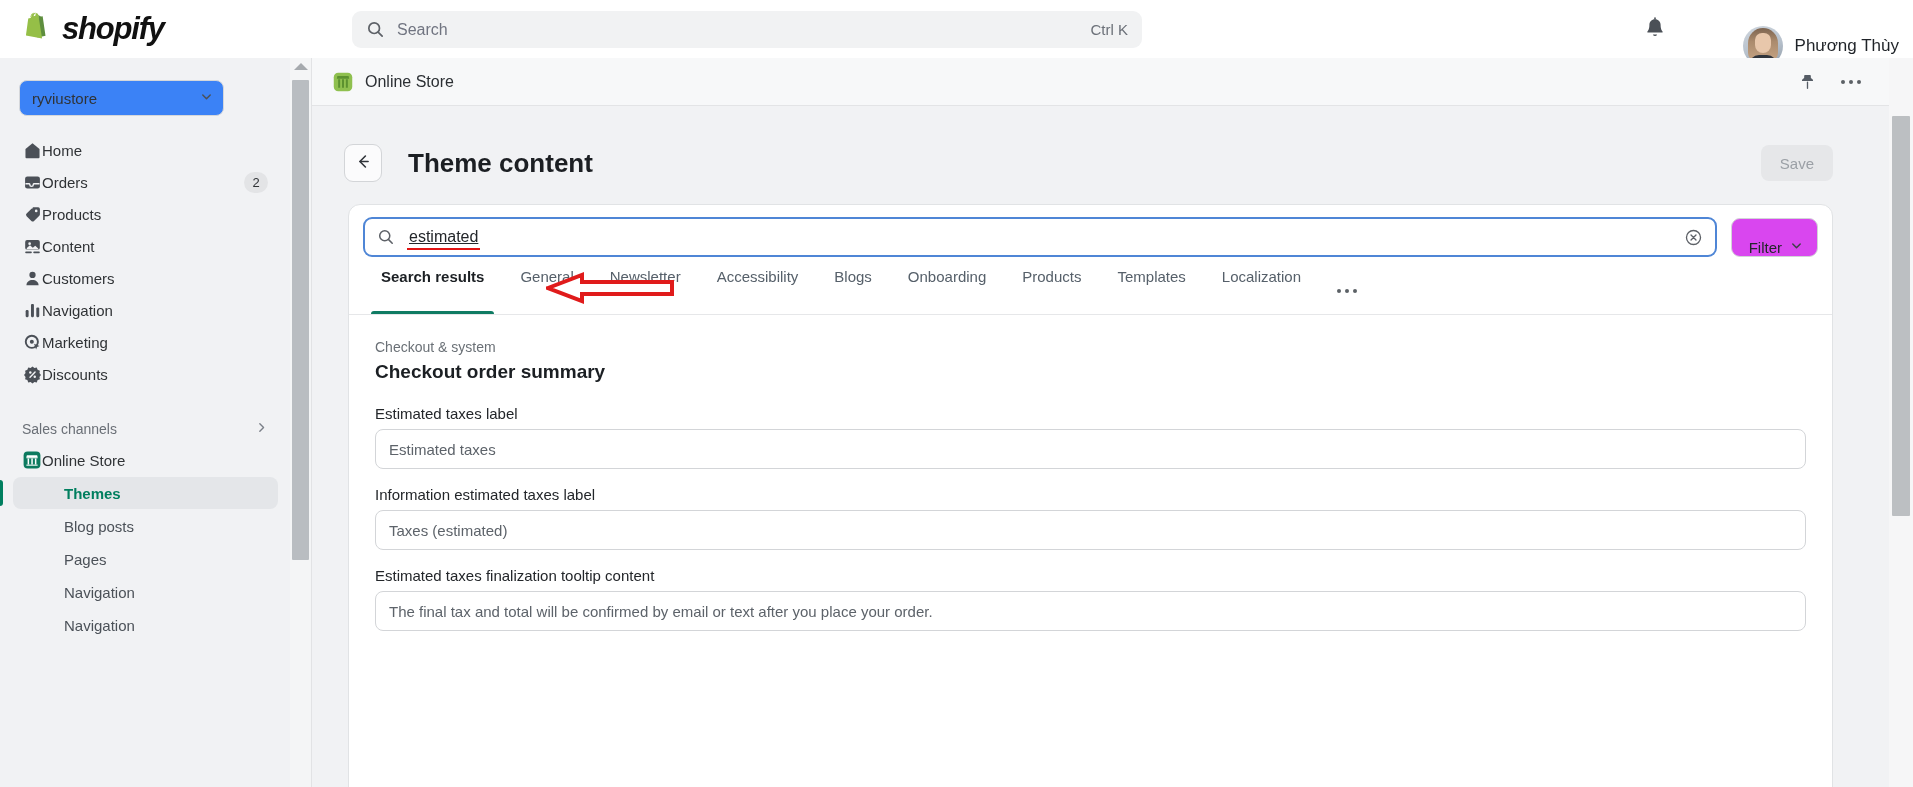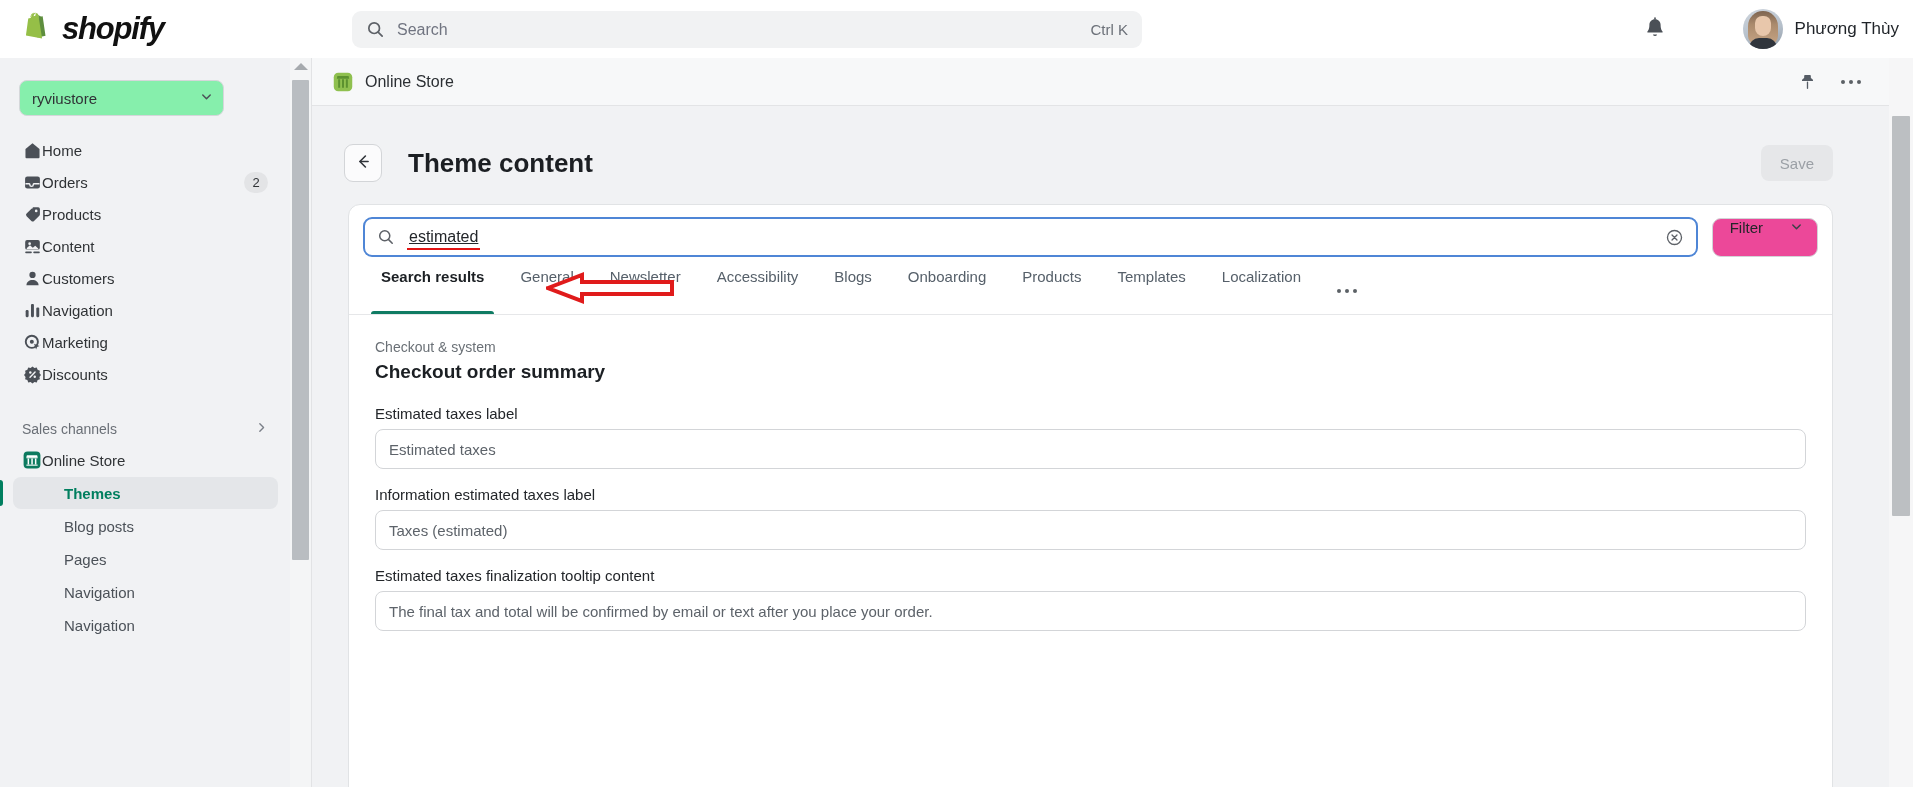--- a/index.html
+++ b/index.html
@@ -27,21 +27,21 @@
     background: #f1f2f3; border-radius: 9px;
     display: flex; align-items: center; padding: 0 14px;
   }
   .global-search .sicon { width: 19px; height: 19px; flex: none; }
   .global-search .sph {
     flex: 1; margin-left: 12px; font-size: 16px; color: #707480;
   }
   .global-search .skbd { font-size: 15px; color: #6b7078; }
   .bell { position: absolute; right: 246px; top: 16px; width: 24px; height: 26px; cursor: pointer; }
   .userbox {
-    position: absolute; right: 14px; top: 9px; height: 40px;
+    position: absolute; right: 14px; top: 26px; height: 40px;
     display: flex; align-items: center; gap: 12px; cursor: pointer;
   }
   .avatar {
     width: 40px; height: 40px; border-radius: 50%; overflow: hidden;
     background: linear-gradient(160deg,#cfd6de 0%, #b6c0cb 55%, #8e99a5 100%);
     position: relative; flex: none;
   }
   .avatar .hair {
     position:absolute; left:5px; top:2px; width:30px; height:34px;
     border-radius: 15px 15px 9px 9px;
@@ -57,21 +57,21 @@
   }
   .username { font-size: 17px; color: #1f2328; white-space: nowrap; }
 
   
   .sidebar {
     position: absolute; left: 0; top: 58px; width: 290px; height: 729px;
     background: #f1f2f4;
   }
   .store-select {
     margin: 22px 0 0 19px; width: 205px; height: 36px;
-    background: #86efac; border: 1px solid #d5d7da; border-radius: 8px;
+    background: #3b82f6; border: 1px solid #d5d7da; border-radius: 8px;
     display: flex; align-items: center; justify-content: space-between;
     padding: 0 10px 0 12px; cursor: pointer;
   }
   .store-select .nm { font-size: 15px; color: #303336; }
   .nav { margin-top: 18px; }
   .nav-item {
     height: 32px; margin: 0 12px 0 13px; padding: 0 10px 0 9px;
     display: flex; align-items: center; 
     border-radius: 8px; cursor: pointer; position: relative;
   }
@@ -162,21 +162,21 @@
   .search-field .q { width: 18px; height: 18px; flex: none; }
   .search-val {
     margin-left: 14px; font-size: 16px; color: #23262a; position: relative; text-decoration: underline;
   }
   .search-val .ul {
     position: absolute; left: -2px; right: -2px; bottom: -4px; height: 2.5px; background: #e11414;
   }
   .clear-x { position: absolute; right: 12px; width: 19px; height: 19px; cursor: pointer; }
   .filter-btn {
     height: 39px; padding: 0 14px 0 17px; border: 1px solid #d2d4d7; border-radius: 9px;
-    background: #ec4899; display: flex; align-items: flex-start; gap: 27px; cursor: pointer;
+    background: #d946ef; display: flex; align-items: flex-end; gap: 8px; cursor: pointer;
   }
   .filter-btn .t { font-size: 15px; color: #23262a; }
 
   .tabs {
     display: flex; align-items: flex-end; padding: 0 8px 0 14px;
     border-bottom: 1px solid #e6e7e9; height: 46px;
   }
   .tab {
     padding: 0 18px; height: 46px; display: flex; 
     font-size: 15px; color: #56606a; cursor: pointer; position: relative; white-space: nowrap;

